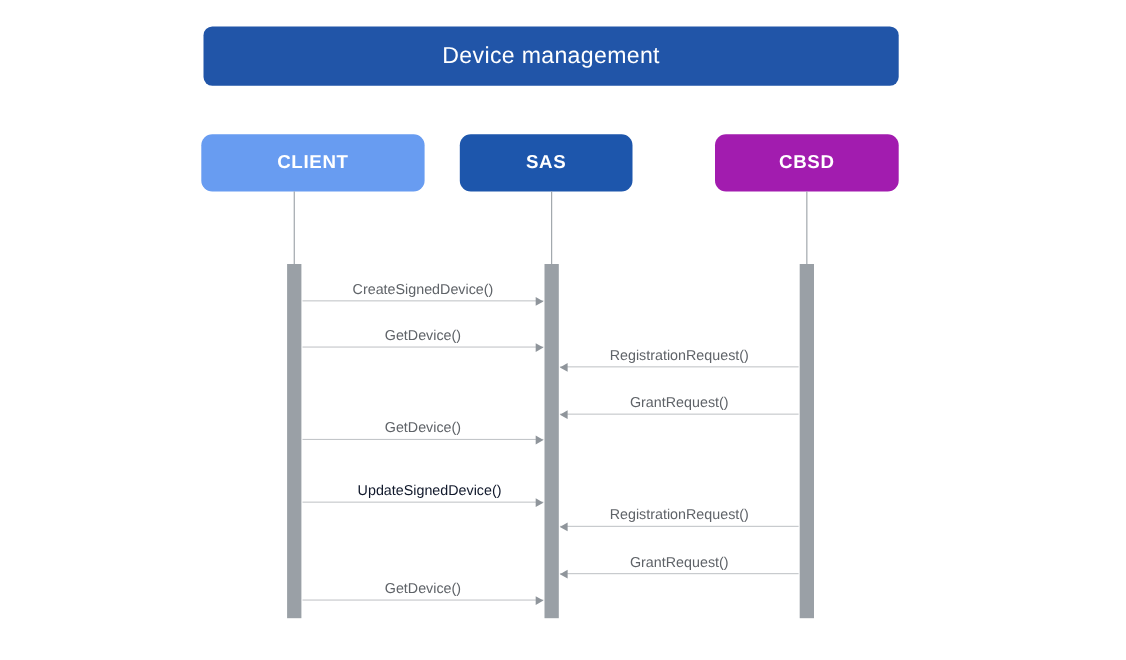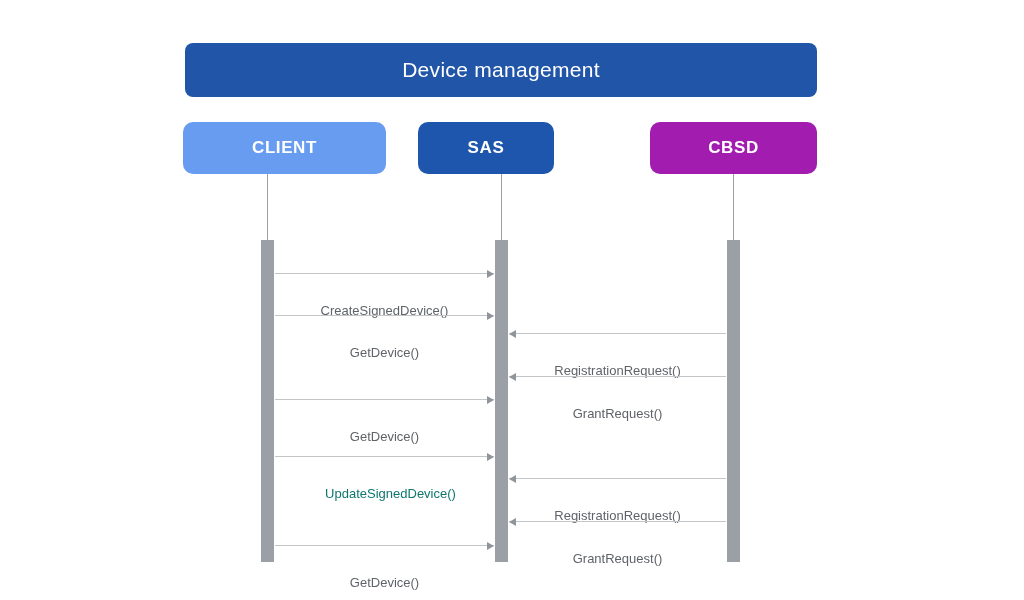--- a/index.html
+++ b/index.html
@@ -52,44 +52,43 @@
     position: absolute;
     top: 240px;
     height: 322px;
     width: 13px;
   }
   .msg-label {
     position: absolute;
     text-align: center;
     font-size: 13px;
     white-space: nowrap;
-    margin-top: 48px;
   }
   .msg-line {
     position: absolute;
     height: 1px;
   }
   .msg-arrowhead {
     position: absolute;
     width: 0;
     height: 0;
     border-top: 4px solid transparent;
     border-bottom: 4px solid transparent;
   }
 </style>
 </head>
 <body>
 
 <div class="canvas">
-  <div class="title-bar" style="background: rgb(33, 85, 168); margin-top: 19px;">Device management</div>
+  <div class="title-bar" style="background: rgb(33, 85, 168);">Device management</div>
   <div id="actors-layer">
       <div class="actor-box" style="left: 183px; width: 203px; background: rgb(104, 156, 241);">CLIENT</div>
       <div class="lifeline-line" style="left: 267px; background: rgb(154, 160, 166);"></div>
       <div class="activation-bar" style="left: 261px; background: rgb(154, 160, 166);"></div>
-      <div class="actor-box" style="left: 418px; width: 136px; background: rgb(29, 86, 172);">SAS</div>
+      <div class="actor-box" style="left: 418px; width: 157px; background: rgb(29, 86, 172);">SAS</div>
       <div class="lifeline-line" style="left: 501px; background: rgb(154, 160, 166);"></div>
       <div class="activation-bar" style="left: 495px; background: rgb(154, 160, 166);"></div>
       <div class="actor-box" style="left: 650px; width: 167px; background: #a21caf;">CBSD</div>
       <div class="lifeline-line" style="left: 733px; background: rgb(154, 160, 166);"></div>
       <div class="activation-bar" style="left: 727px; background: rgb(154, 160, 166);"></div>
     </div>
   <div id="messages-layer">
       <div class="msg-label" style="left: 275px; width: 219px; top: 255px; color: rgb(95, 99, 104);">CreateSignedDevice()</div>
       <div class="msg-line" style="left: 275px; width: 219px; top: 273px; background: rgb(195, 198, 201);"></div>
       <div class="msg-arrowhead" style="top: 269.5px; left: 487px; border-left: 7px solid rgb(143, 149, 155);"></div>
@@ -98,21 +97,21 @@
       <div class="msg-arrowhead" style="top: 311.5px; left: 487px; border-left: 7px solid rgb(143, 149, 155);"></div>
       <div class="msg-label" style="left: 509px; width: 217px; top: 315px; color: rgb(95, 99, 104);">RegistrationRequest()</div>
       <div class="msg-line" style="left: 509px; width: 217px; top: 333px; background: rgb(195, 198, 201);"></div>
       <div class="msg-arrowhead" style="top: 329.5px; left: 509px; border-right: 7px solid rgb(143, 149, 155);"></div>
       <div class="msg-label" style="left: 509px; width: 217px; top: 358px; color: rgb(95, 99, 104);">GrantRequest()</div>
       <div class="msg-line" style="left: 509px; width: 217px; top: 376px; background: rgb(195, 198, 201);"></div>
       <div class="msg-arrowhead" style="top: 372.5px; left: 509px; border-right: 7px solid rgb(143, 149, 155);"></div>
       <div class="msg-label" style="left: 275px; width: 219px; top: 381px; color: rgb(95, 99, 104);">GetDevice()</div>
       <div class="msg-line" style="left: 275px; width: 219px; top: 399px; background: rgb(195, 198, 201);"></div>
       <div class="msg-arrowhead" style="top: 395.5px; left: 487px; border-left: 7px solid rgb(143, 149, 155);"></div>
-      <div class="msg-label" style="left: 275px; width: 231px; top: 438px; color: #0f766e;">UpdateSignedDevice()</div>
+      <div class="msg-label" style="left: 275px; width: 231px; top: 438px; color: #0f172a;">UpdateSignedDevice()</div>
       <div class="msg-line" style="left: 275px; width: 219px; top: 456px; background: rgb(195, 198, 201);"></div>
       <div class="msg-arrowhead" style="top: 452.5px; left: 487px; border-left: 7px solid rgb(143, 149, 155);"></div>
       <div class="msg-label" style="left: 509px; width: 217px; top: 460px; color: rgb(95, 99, 104);">RegistrationRequest()</div>
       <div class="msg-line" style="left: 509px; width: 217px; top: 478px; background: rgb(195, 198, 201);"></div>
       <div class="msg-arrowhead" style="top: 474.5px; left: 509px; border-right: 7px solid rgb(143, 149, 155);"></div>
       <div class="msg-label" style="left: 509px; width: 217px; top: 503px; color: rgb(95, 99, 104);">GrantRequest()</div>
       <div class="msg-line" style="left: 509px; width: 217px; top: 521px; background: rgb(195, 198, 201);"></div>
       <div class="msg-arrowhead" style="top: 517.5px; left: 509px; border-right: 7px solid rgb(143, 149, 155);"></div>
       <div class="msg-label" style="left: 275px; width: 219px; top: 527px; color: rgb(95, 99, 104);">GetDevice()</div>
       <div class="msg-line" style="left: 275px; width: 219px; top: 545px; background: rgb(195, 198, 201);"></div>

